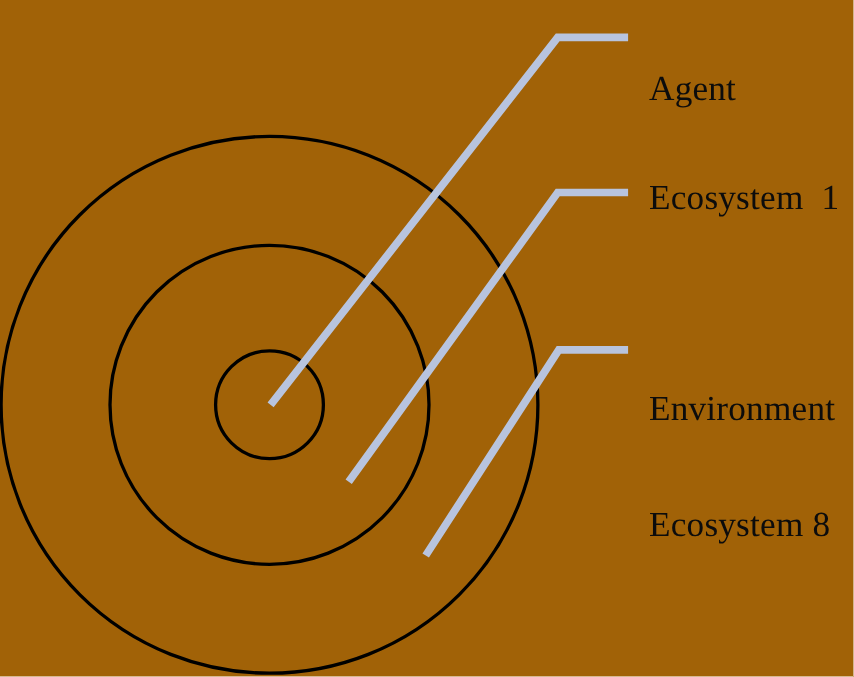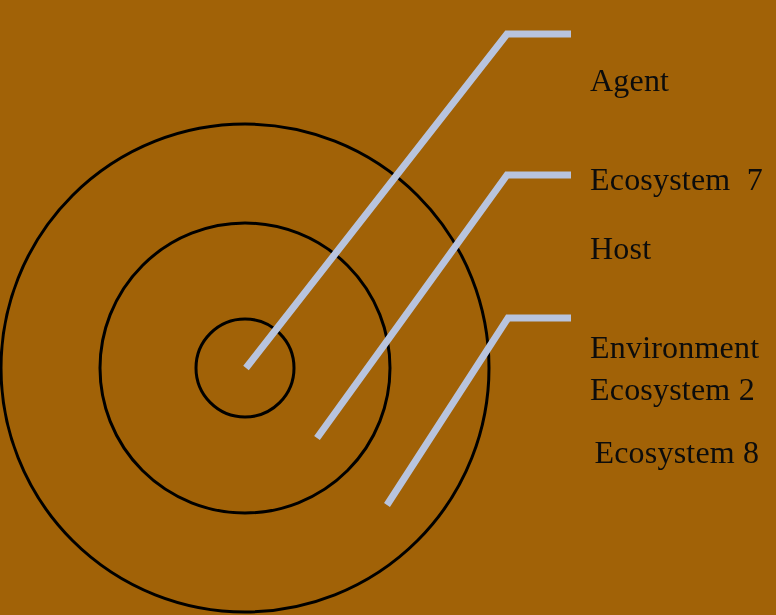--- a/index.html
+++ b/index.html
@@ -23,21 +23,21 @@
   .callout-label {
     position: absolute;
     left: 590px;
     font-size: 32px;
     color: #0c0c0c;
     white-space: pre-wrap;
     letter-spacing: 0.2px;
   }
   #label-agent { top: -2px;  line-height: 33px; }
   #label-host  { top: 131px; line-height: 47px; }
-  #label-environment { top: 260px; line-height: 35px; text-align: right; }
+  #label-environment { top: 284px; line-height: 35px; }
   circle { fill: none; stroke-width: 3; }
   polyline { fill: none; stroke-width: 7; stroke-linecap: butt; stroke-linejoin: miter; }
 </style>
 </head>
 <body>
 
 <div id="canvas">
 
   <svg id="diagram-svg" width="776" height="615" viewBox="0 0 776 615">
 
@@ -45,26 +45,22 @@
     <circle cx="245" cy="368" r="145" stroke="#000000"></circle>
     <circle cx="245" cy="368" r="49" stroke="#000000"></circle>
 
     <polyline points="246,368 507,34 571,34" stroke="#b8c4de"></polyline>
     <polyline points="317,438 507,175 571,175" stroke="#b8c4de"></polyline>
     <polyline points="387,505 508,318 571,318" stroke="#b8c4de"></polyline>
   </svg>
 
   <div class="callout-label" id="label-agent">
     <div>Agent</div>
-    <div>Ecosystem  7</div>
+    <div>Ecosystem  1</div>
   </div>
 
-  <div class="callout-label" id="label-host">
-    <div>Host</div>
-    <div>Ecosystem 2</div>
-  </div>
 
   <div class="callout-label" id="label-environment">
     <div>Environment</div>
     <div>Ecosystem 8</div>
   </div>
 
 </div>
 
 </body></html>

